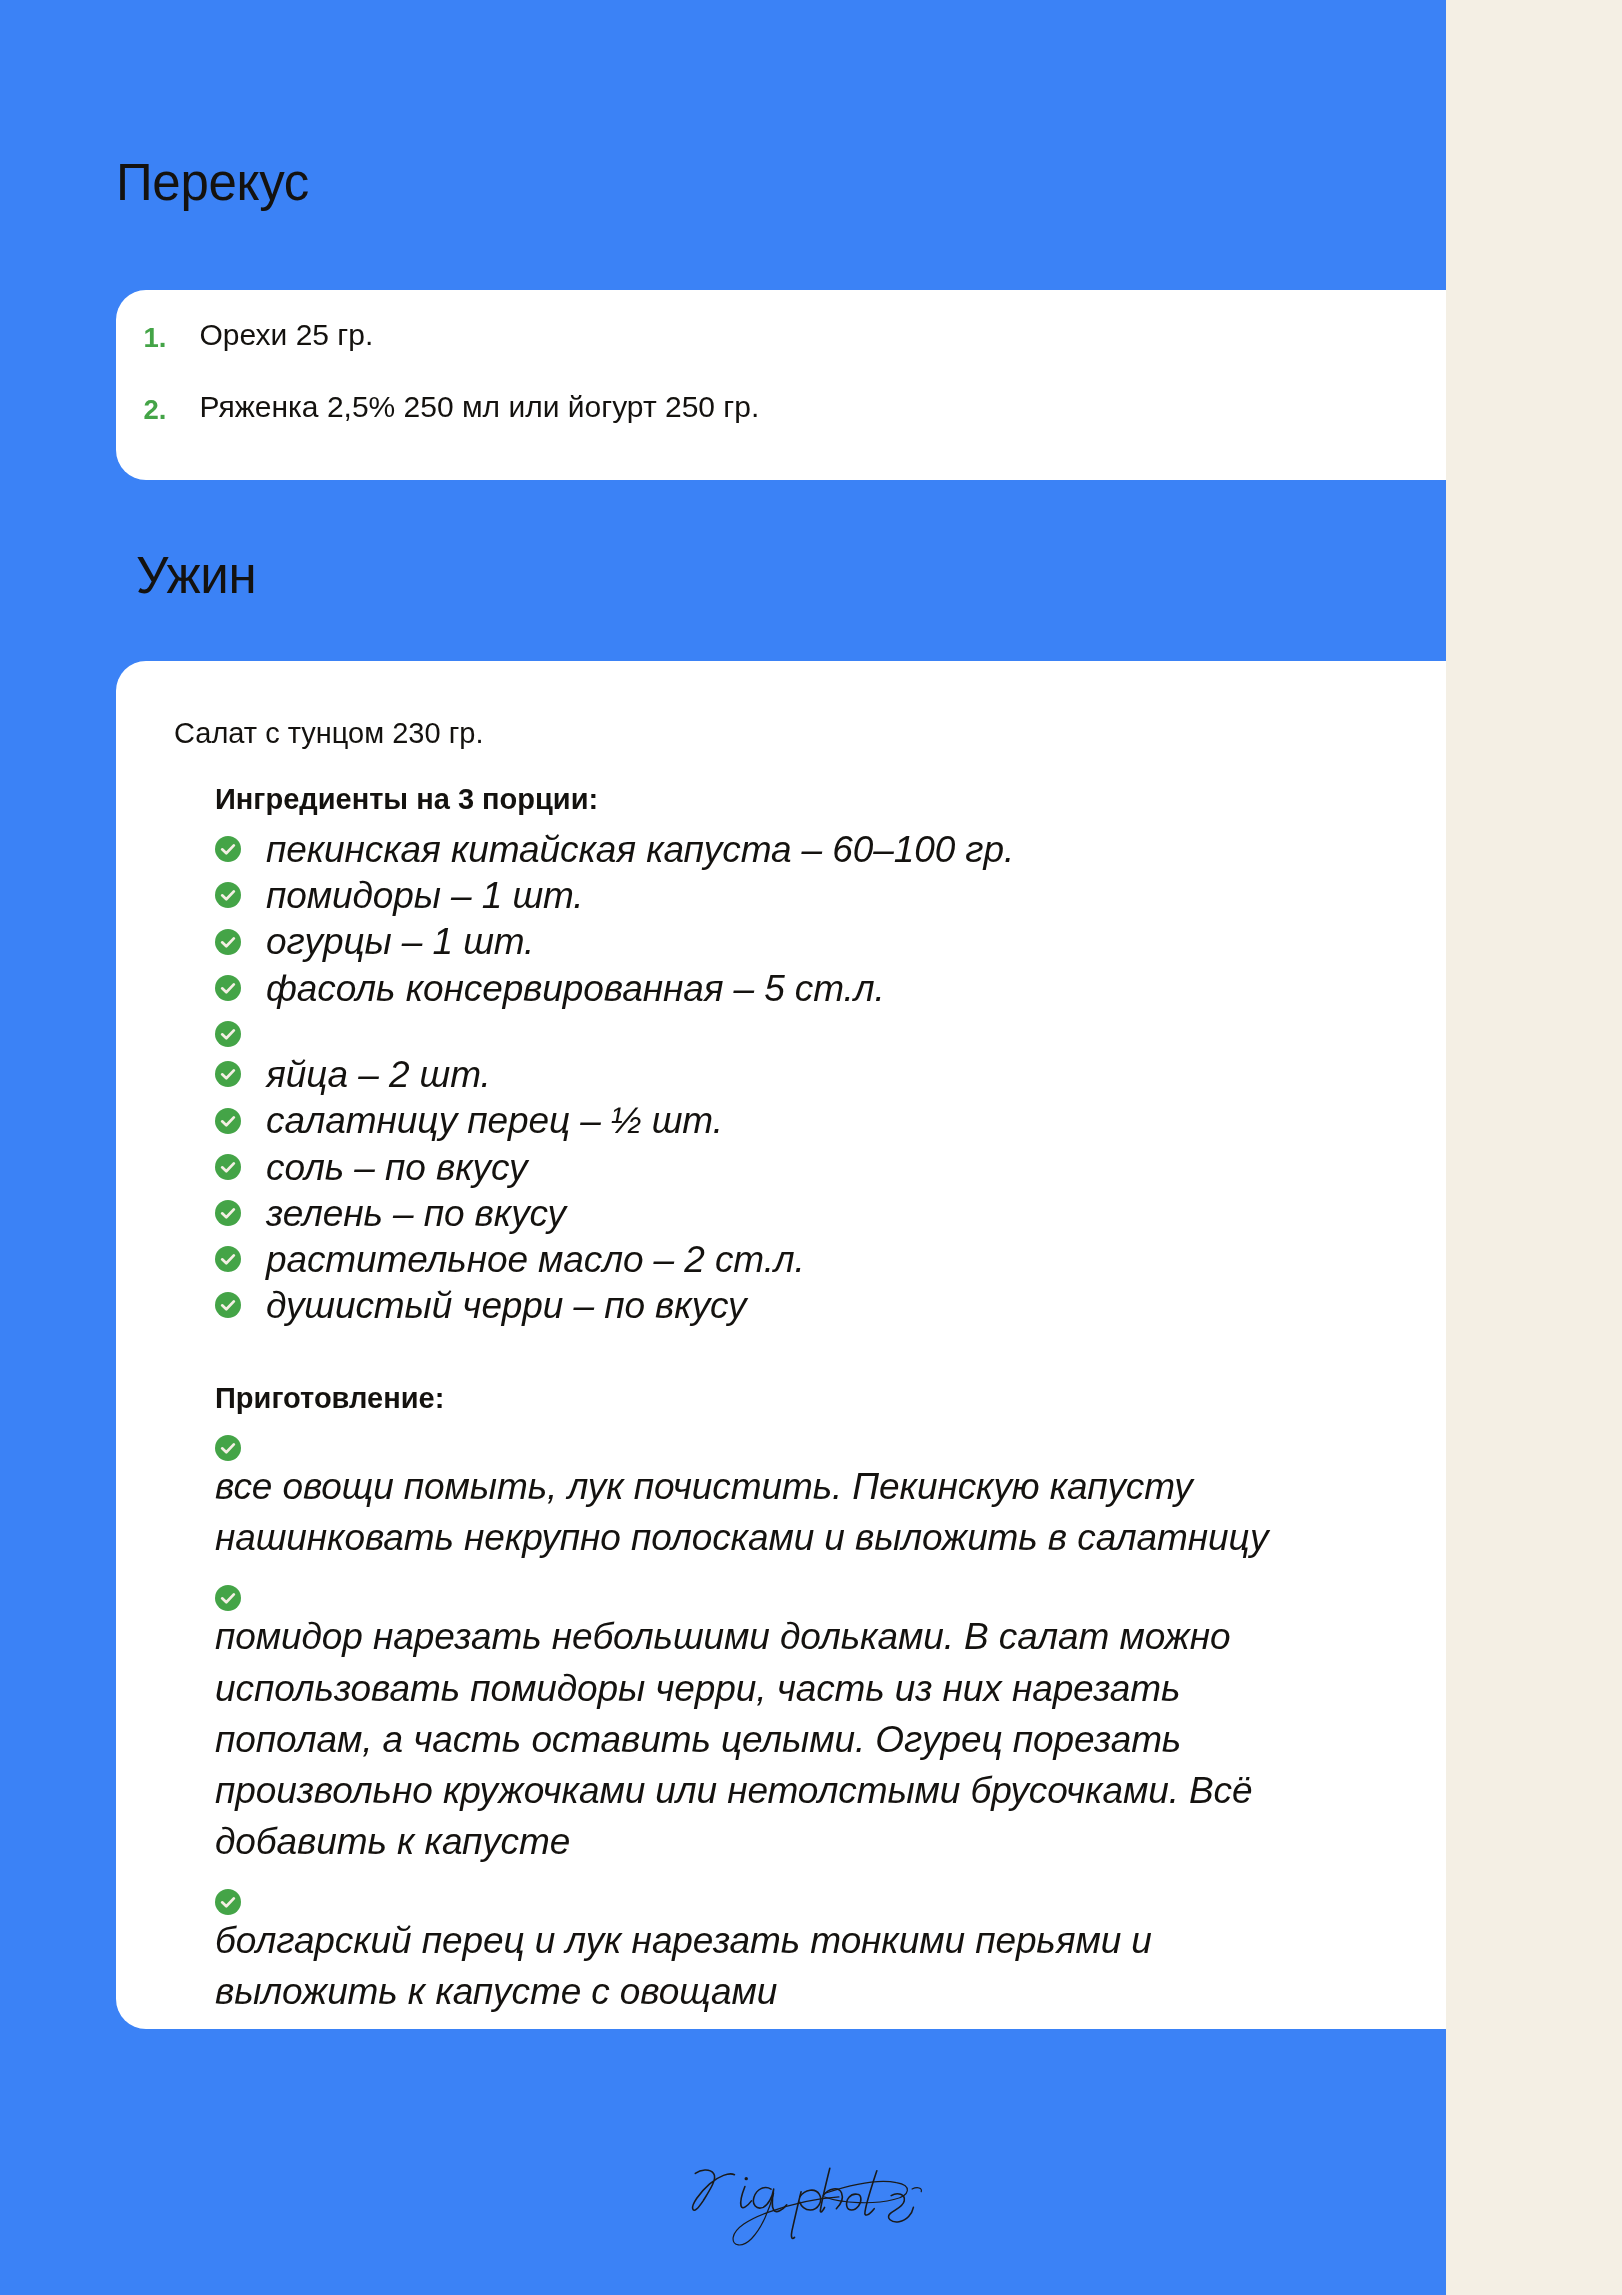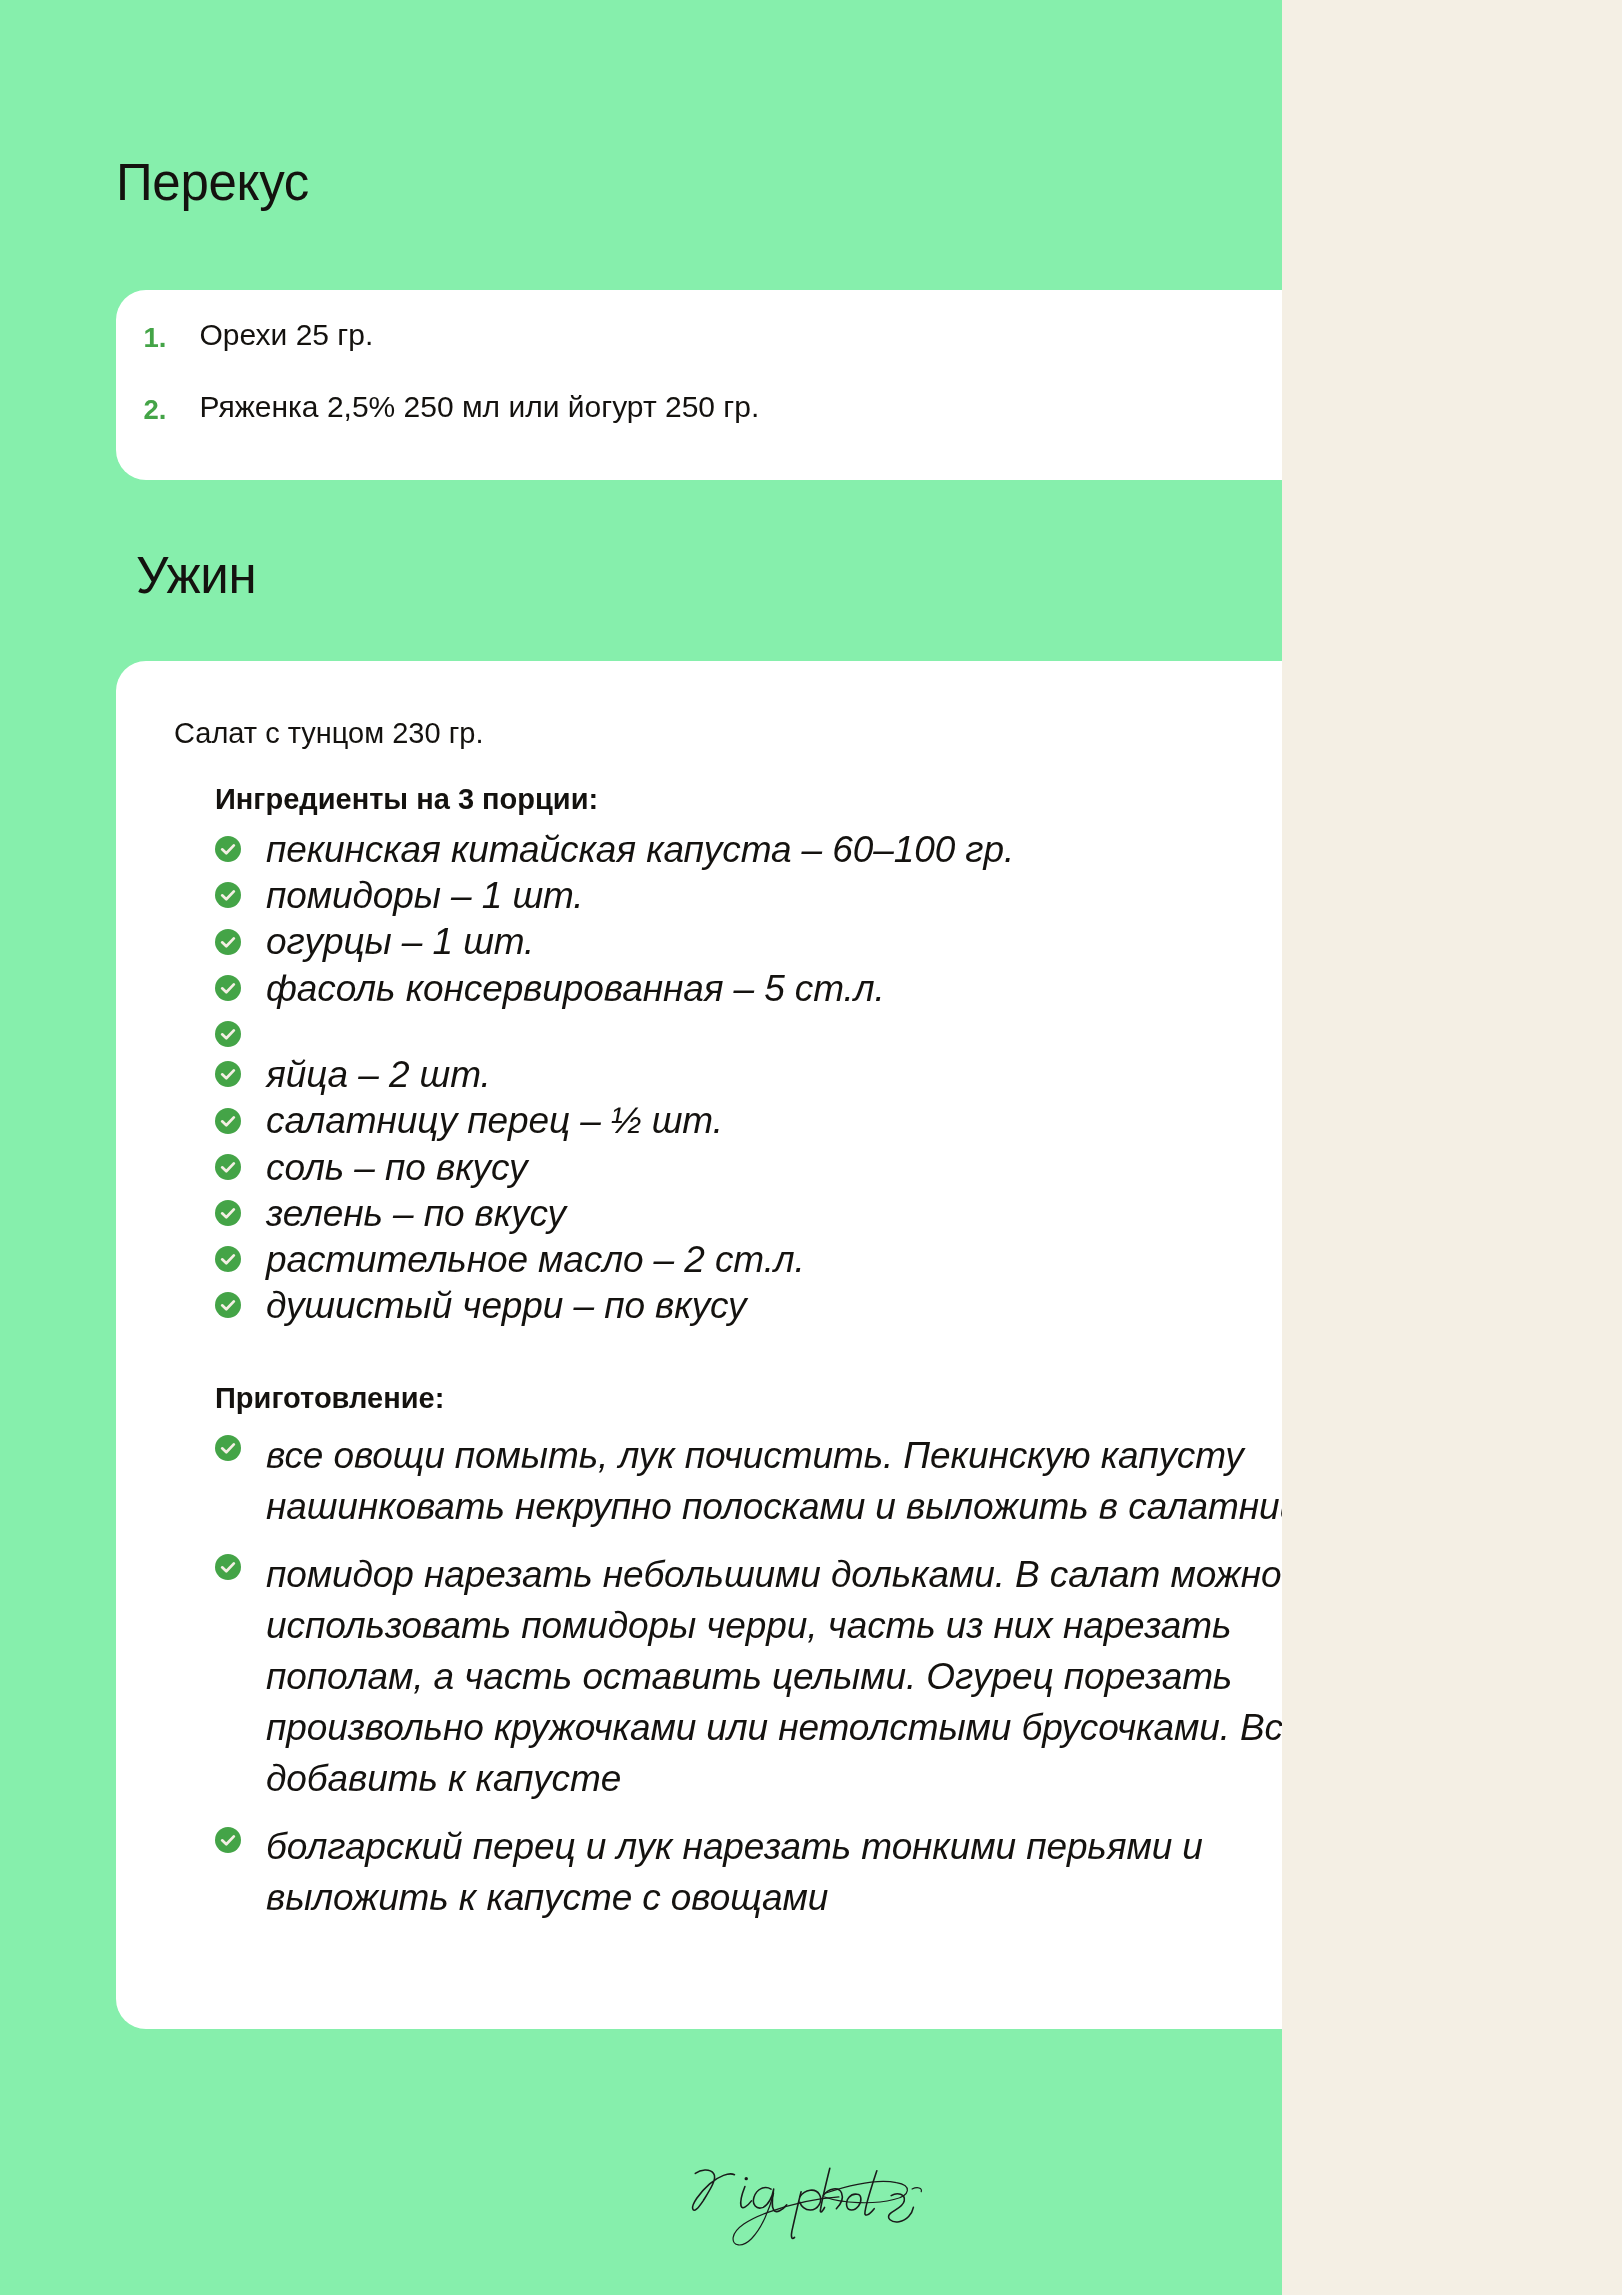--- a/index.html
+++ b/index.html
@@ -6,23 +6,23 @@
 
   html, body {
     width: 1623px;
     height: 2295px;
     background: #F4EFE4;
     font-family: "Liberation Sans", "DejaVu Sans", sans-serif;
   }
 
   .page {
     position: relative;
-    width: 1282px;
+    width: 1446px;
     height: 2295px;
-    background: #86efac;
+    background: #3b82f6;
     overflow: hidden;
     padding-left: 36px;
   }
 
   
   .section-heading {
     position: absolute;
     left: 116px;
     font-size: 51px;
     font-weight: 400;
@@ -107,21 +107,21 @@
     right: 46px;
   }
 
   .check-list { list-style: none; margin-top: 17px; }
 
   .check-item {
     display: flex;
     align-items: flex-start;
     margin-bottom: 9.2px;
   }
-  .check-item.step { margin-bottom: 17px; }
+  .check-item.step { margin-bottom: 17px; flex-direction: column; }
 
   .check-icon {
     flex: 0 0 26px;
     width: 26px;
     height: 26px;
     margin-top: 5.2px;
     margin-right: 25px;
   }
   .check-icon svg { display: block; width: 26px; height: 26px; }
 

